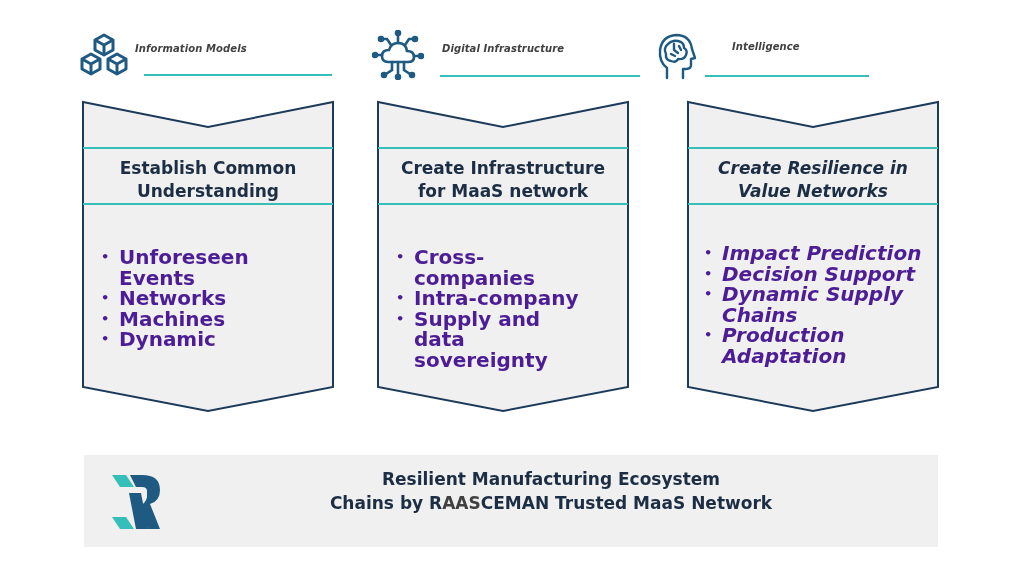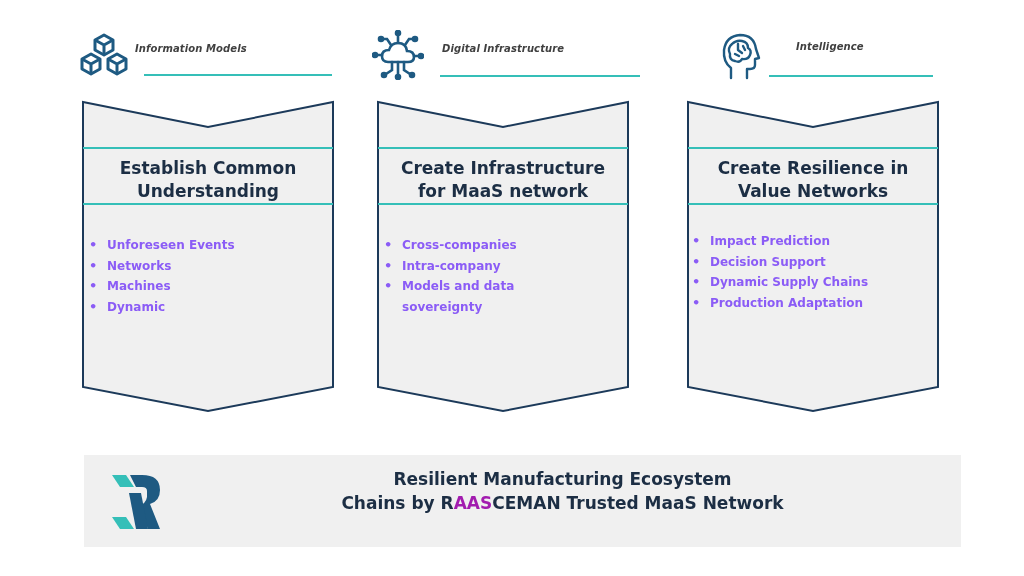--- a/index.html
+++ b/index.html
@@ -8,29 +8,29 @@
   .col-header { position: absolute; height: 60px; }
   .col-header .icon { position: absolute; top: 0; }
   .col-header .title { position: absolute; font-style: italic; font-weight: bold; color: #404040;
          font-size: 10px; white-space: nowrap; letter-spacing: 0.1px; }
   .col-header .underline { position: absolute; height: 2px; background: #35bfb8; }
   .pillar { position: absolute; top: 100px; width: 254px; height: 314px; }
   .pillar svg.shape { position: absolute; left: 0; top: 0; }
   .pillar .heading { position: absolute; left: 0; width: 254px; top: 50px; height: 60px;
          display: flex; align-items: center; justify-content: center; text-align: center;
          font-weight: bold; color: #1c2e44; font-size: 17px; line-height: 23px; }
-  .pillar ul { position: absolute; margin: 0; padding: 0; list-style: none;
-         color: #8b5cf6; font-weight: bold; font-size: 12px; line-height: 20.5px; }
+  .pillar ul { position: absolute; margin: 12px; padding: 0; list-style: none;
+         color: #4c1d95; font-weight: bold; font-size: 20px; line-height: 20.5px; }
   .pillar li { position: relative; padding-left: 20px; }
   .pillar li::before { content: "•"; position: absolute; left: 2px; top: 0; font-size: 13px; }
-  .footer { position: absolute; left: 84px; top: 455px; width: 854px; height: 92px; background: #f0f0f0; padding-left: 23px; }
+  .footer { position: absolute; left: 84px; top: 455px; width: 854px; height: 92px; background: #f0f0f0; }
   .footer .logo { position: absolute; left: 26px; top: 18px; }
   .footer .text { position: absolute; left: 120px; right: 40px; top: 12px; text-align: center;
          font-weight: bold; color: #1c2e44; font-size: 17px; line-height: 24px; }
-  .accent { color: #a21caf; }
+  .accent { color: #404040; }
 </style>
 </head>
 <body>
 
 <div class="col-header" style="left:78px; top:30px; width:260px;">
   <span class="icon" style="left:0; top:2px;">
     <svg width="52" height="48" viewBox="0 0 52 48" fill="none" stroke="#1e5a82" stroke-width="3" stroke-linejoin="round">
       <path d="M26 3 L35 8 L35 18 L26 23 L17 18 L17 8 Z"></path>
         <path d="M17 8 L26 13 L35 8 M26 13 L26 23"></path>
       <path d="M13 22 L22 27 L22 37 L13 42 L4 37 L4 27 Z"></path>
@@ -62,21 +62,21 @@
       <path d="M26 32 L26 45"></path>
         <circle cx="26" cy="47" r="2" fill="#1e5a82"></circle>
       <path d="M32 32 L32 40 L38 44"></path>
         <circle cx="40" cy="45" r="2" fill="#1e5a82"></circle>
     </svg>
   </span>
   <span class="title" style="left:70px; top:13px;">Digital Infrastructure</span>
   <span class="underline" style="left:68px; top:45px; width:200px;"></span>
 </div>
 
-<div class="col-header" style="left:721px; top:30px; width:240px;">
+<div class="col-header" style="left:657px; top:30px; width:240px;">
   <span class="icon" style="left:0; top:2px;">
     <svg width="40" height="50" viewBox="0 0 40 50" fill="none" stroke="#1e5a82" stroke-width="2.4" stroke-linejoin="round" stroke-linecap="round">
       <path d="M10 46 L10 36 Q2 30 3 18 Q5 4 19 3 Q33 3 35 17 L38 26 L34 27 L34 33 Q34 37 29 37 L26 37 L26 46"></path>
       <path d="M11 12 Q15 8 21 9 Q27 10 27 16 Q31 18 29 23 Q27 28 21 27 Q19 31 14 29 Q8 28 9 22 Q6 16 11 12 Z"></path>
       <path d="M17 12 L17 18 L21 21 M14 22 L18 24 M22 14 L24 18"></path>
     </svg>
   </span>
   <span class="title" style="left:75px; top:11px;">Intelligence</span>
   <span class="underline" style="left:48px; top:45px; width:164px;"></span>
 </div>
@@ -99,25 +99,25 @@
 <div class="pillar" style="left:376px;">
   <svg class="shape" width="254" height="314" viewBox="0 0 254 314">
     <polygon points="2,2 127,27 252,2 252,287 127,311 2,287" fill="#f0f0f0" stroke="#1c3a5a" stroke-width="2"></polygon>
     <line x1="2" y1="48" x2="252" y2="48" stroke="#35bfb8" stroke-width="2.2"></line>
     <line x1="2" y1="104" x2="252" y2="104" stroke="#35bfb8" stroke-width="2.2"></line>
   </svg>
   <div class="heading" style="padding:12px 24px; box-sizing:border-box;">Create Infrastructure for MaaS network</div>
   <ul style="left:6px; top:135px; width:200px;">
     <li>Cross-companies</li>
     <li>Intra-company</li>
-    <li>Models and data sovereignty</li>
+    <li>Supply and data sovereignty</li>
   </ul>
 </div>
 
-<div class="pillar" style="left:686px;">
+<div class="pillar" style="left:686px;font-style:italic;">
   <svg class="shape" width="254" height="314" viewBox="0 0 254 314">
     <polygon points="2,2 127,27 252,2 252,287 127,311 2,287" fill="#f0f0f0" stroke="#1c3a5a" stroke-width="2"></polygon>
     <line x1="2" y1="48" x2="252" y2="48" stroke="#35bfb8" stroke-width="2.2"></line>
     <line x1="2" y1="104" x2="252" y2="104" stroke="#35bfb8" stroke-width="2.2"></line>
   </svg>
   <div class="heading" style="padding:0 24px; box-sizing:border-box;">Create Resilience in Value Networks</div>
   <ul style="left:4px; top:131px; width:272px;">
     <li>Impact Prediction</li>
     <li>Decision Support</li>
     <li>Dynamic Supply Chains</li>

